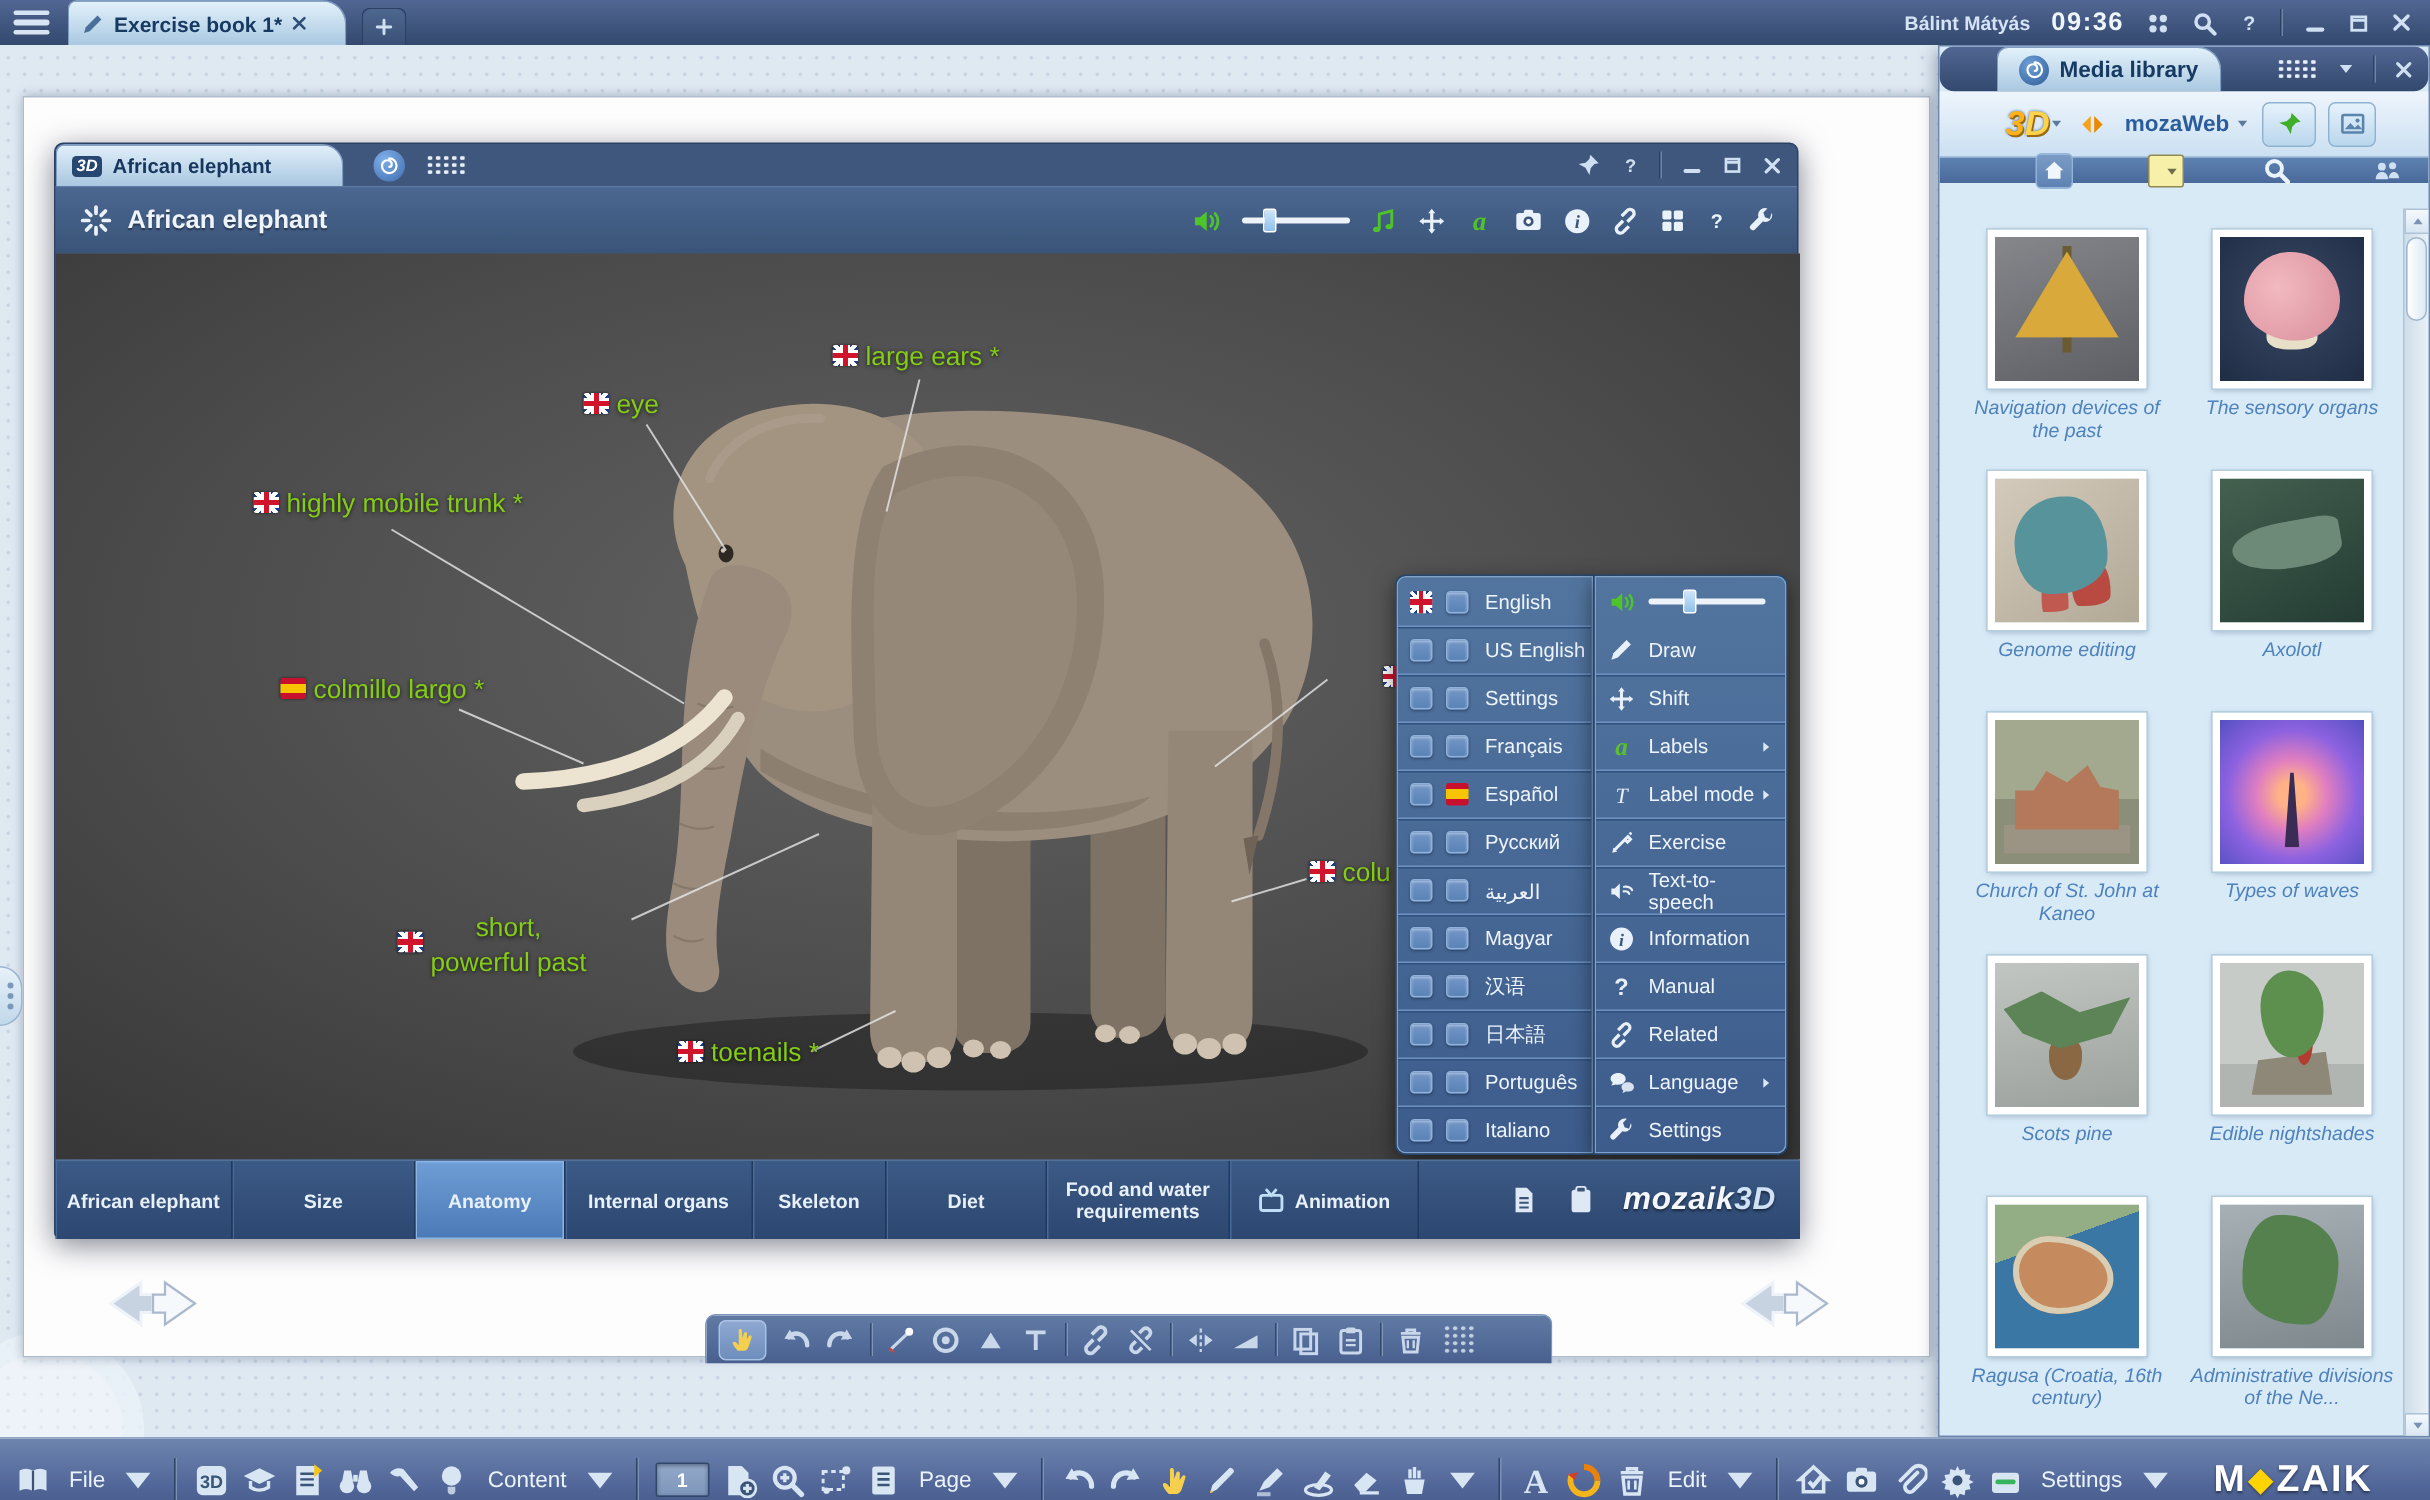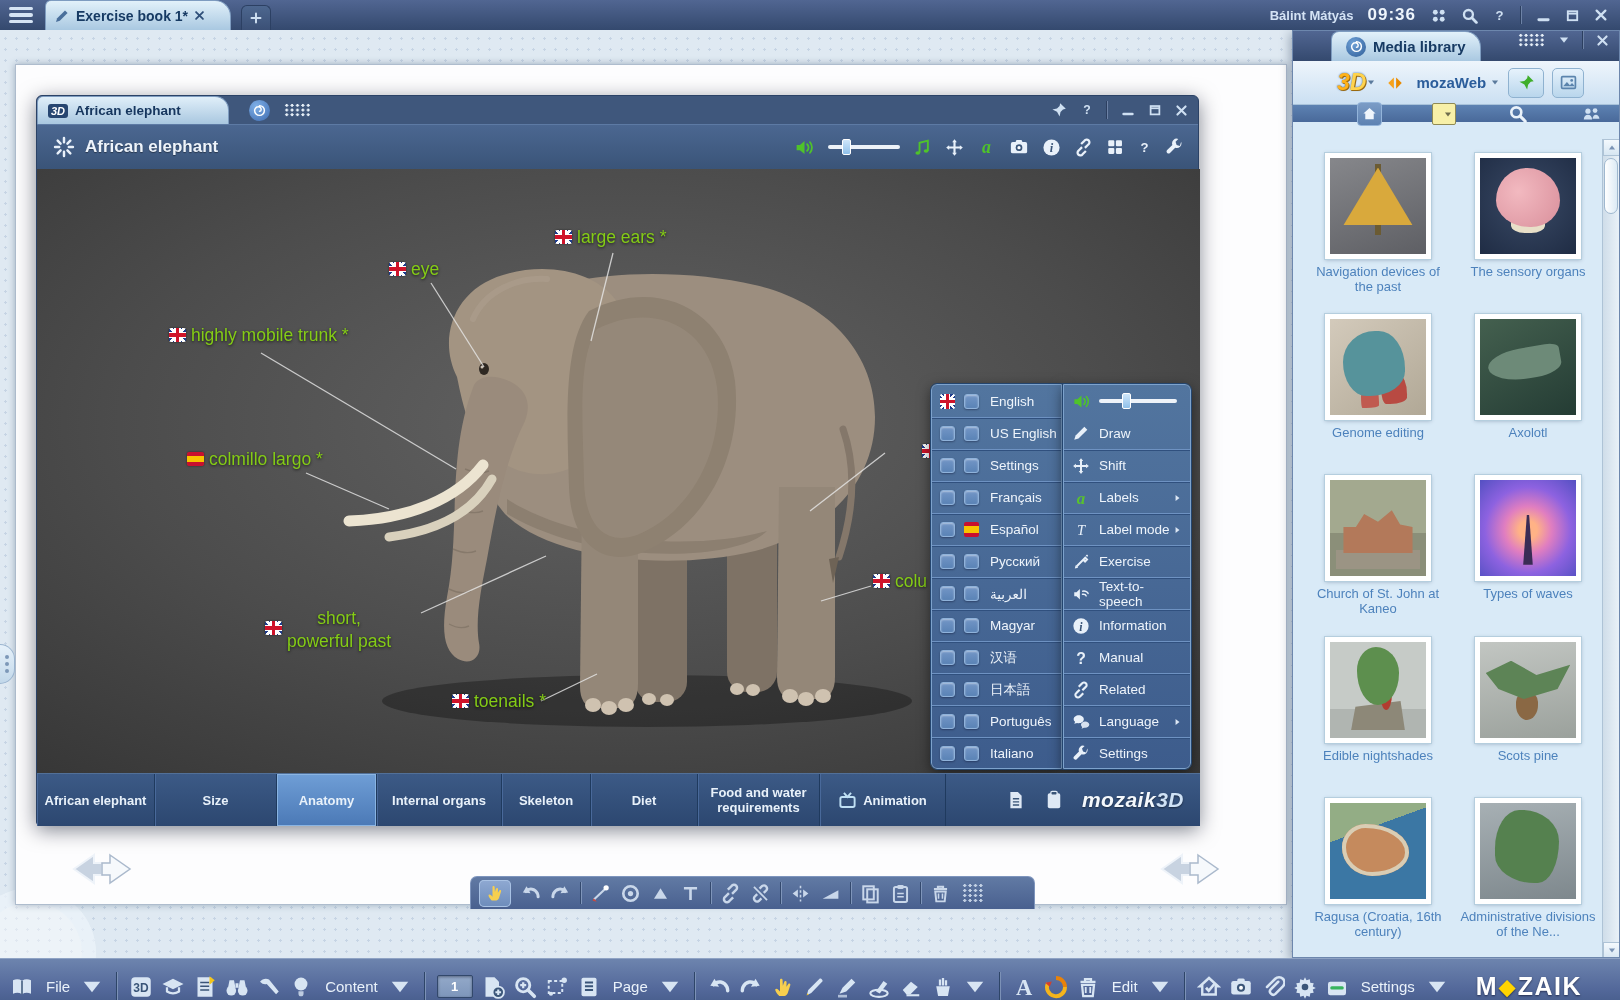--- a/index.html
+++ b/index.html
@@ -105,39 +105,39 @@
   .bottombar .ic{width:24px;height:24px;color:#d8e5f3;}
   .bb-label{color:#eaf2fa;font-size:15px;margin:0 2px 0 4px;white-space:nowrap;}
   .chev{width:10px;height:9px;color:#b9cbe2;}
   .vsep{width:1px;height:30px;background:#2e4568;box-shadow:1px 0 0 #7c91b6;margin:0 4px;}
   .pagebox{width:36px;height:23px;background:linear-gradient(#93a9c9,#7e96bb);border:1px solid #32486b;border-radius:2px;color:#fff;font-weight:bold;font-size:13px;display:flex;align-items:center;justify-content:center;box-shadow:inset 0 1px 3px rgba(0,0,20,.4);}
   .hand-y{color:#f7cf4e !important;}
   .mozaik-logo{margin-left:auto;margin-right:28px;display:flex;align-items:center;font-weight:bold;font-size:25px;color:#fff;letter-spacing:1.5px;text-shadow:0 1px 2px rgba(0,0,20,.5);}
   .mozaik-logo .dia{color:#ffd400;font-size:21px;margin:0 1px;}
   
   .mediapanel{left:1292px;top:30px;width:328px;height:928px;z-index:35;background:#d9eaf7;border:1px solid #6d87ad;box-shadow:-2px 3px 10px rgba(20,40,70,.35);overflow:hidden;}
-  .mp-tabs{position:absolute;left:0;top:0;width:100%;height:30px;background:linear-gradient(#516692,#34496e);display:flex;align-items:flex-start;}
+  .mp-tabs{position:absolute;left:0;top:0;width:100%;height:30px;background:linear-gradient(#516692,#34496e);display:flex;align-items:center;border-radius:10px;}
   .mp-tab{height:30px;margin-left:38px;background:linear-gradient(#e2f1fa,#a9c8e1);border:1px solid #7e9cc0;border-bottom:none;border-radius:8px 16px 0 0;display:flex;align-items:center;gap:7px;padding:0 14px;}
   .mp-tab .t{font-weight:bold;font-size:15px;color:#173a63;white-space:nowrap;}
   .spiral{width:20px;height:20px;border-radius:50%;background:radial-gradient(circle at 38% 32%,#6fa2d8,#2f5c96);color:#fff;}
   .mp-tabs-right{margin-left:auto;display:flex;align-items:center;gap:12px;padding-right:10px;color:#cfe0f2;}
   .mp-head1{position:absolute;left:0;top:30px;width:100%;height:44px;background:linear-gradient(#eef5fc,#cbe0f2);border-bottom:1px solid #a8c2da;display:flex;align-items:center;padding:0 6px;}
   .logo3d{font-weight:bold;font-style:italic;font-size:23px;color:#ffb21a;text-shadow:1px 1px 0 #9a6a10,0 0 2px #2b5d9b;margin-left:38px;}
   .logo3d .d{color:#ffd34d;}
   .mzweb{font-weight:bold;font-size:15px;color:#2b5d9b;margin-left:10px;}
   .hbtn{height:30px;border-radius:5px;background:linear-gradient(#e6f2fc,#b9d6ec);border:1px solid #8fb2d0;display:flex;align-items:center;justify-content:center;padding:0 6px;margin-left:8px;}
   .mp-head2{position:absolute;left:0;top:74px;width:100%;height:17px;background:linear-gradient(#5d82b2,#49699a);display:flex;align-items:center;padding:0 24px;color:#dce9f6;gap:40px;}
   .homebtn{width:25px;height:24px;border-radius:4px;background:linear-gradient(#7b9cc6,#5d82b2);border:1px solid #93b4da;color:#f0f6fc;margin-left:40px;}
   .searchbox{position:relative;width:116px;height:22px;margin-left:10px;}
   .searchbox input{width:100%;height:100%;background:#f7f0a8;border:1px solid #8f8a55;border-radius:2px;font-size:13px;color:#55543a;padding:0 16px 0 6px;font-family:"Liberation Sans",sans-serif;}
   .searchbox .chev{position:absolute;right:3px;top:7px;color:#6e6c4c;}
   .mp-content{position:absolute;left:0;top:108px;width:310px;height:820px;padding:14px 0 0 10px;display:grid;grid-template-columns:150px 150px;overflow:hidden;}
   .mcell{display:flex;flex-direction:column;align-items:center;margin-bottom:18px;}
   .thumb{width:106px;height:106px;border:5px solid #fff;outline:1px solid #b5cede;box-shadow:0 1px 4px rgba(80,100,130,.45);position:relative;overflow:hidden;}
-  .caption{margin-top:5px;font-size:13px;line-height:15px;color:#4d82bc;text-align:center;max-width:142px;min-height:30px;}
+  .caption{margin-top:5px;font-size:13px;line-height:15px;color:#4d82bc;text-align:center;max-width:142px;min-height:30px;font-style:italic;}
   .scrollbar{position:absolute;right:0;top:108px;width:17px;height:820px;background:linear-gradient(90deg,#cfdde9,#e9f1f8);border-left:1px solid #aec3d6;}
   .sb-btn{position:absolute;left:0;width:17px;height:17px;display:flex;align-items: center;justify-content:center;color:#7a93b5;background:linear-gradient(#f4f9fd,#d7e6f2);border:1px solid #aec3d6;}
   .sb-thumb{position:absolute;left:1px;top:19px;width:14px;height:56px;background:linear-gradient(90deg,#ffffff,#dceaf5);border:1px solid #9fb8cf;border-radius:7px;}
   
   .art-nav{background:linear-gradient(160deg,#86878b,#5e5f64);}
   .art-nav::before{content:"";position:absolute;left:47%;top:6%;width:6%;height:74%;background:#6b5b33;}
   .art-nav::after{content:"";position:absolute;left:14%;top:10%;width:72%;height:60%;background:#d9a93c;clip-path:polygon(50% 0,100% 100%,0 100%);}
   .art-brain{background:radial-gradient(circle at 50% 45%,#3a4a66,#1f2c44);}
   .art-brain::before{content:"";position:absolute;left:32%;top:58%;width:36%;height:20%;background:#e8dfc8;border-radius:40%;}
   .art-brain::after{content:"";position:absolute;left:17%;top:10%;width:66%;height:62%;background:radial-gradient(circle at 35% 40%,#f2b9c0,#d98f9b);border-radius:48% 52% 46% 54%/55% 55% 45% 45%;}
@@ -998,27 +998,27 @@
           <div class="thumb art-church"></div>
           <div class="caption">Church of St. John at Kaneo</div>
         </div>
 
         <div class="mcell">
           <div class="thumb art-waves"></div>
           <div class="caption">Types of waves</div>
         </div>
 
         <div class="mcell">
+          <div class="thumb art-pine"></div>
+          <div class="caption">Scots pine</div>
+        </div>
+
+        <div class="mcell">
           <div class="thumb art-nightshade"></div>
           <div class="caption">Edible nightshades</div>
-        </div>
-
-        <div class="mcell">
-          <div class="thumb art-pine"></div>
-          <div class="caption">Scots pine</div>
         </div>
 
         <div class="mcell">
           <div class="thumb art-ragusa"></div>
           <div class="caption">Ragusa (Croatia, 16th century)</div>
         </div>
 
         <div class="mcell">
           <div class="thumb art-nether"></div>
           <div class="caption">Administrative divisions of the Ne...</div>

